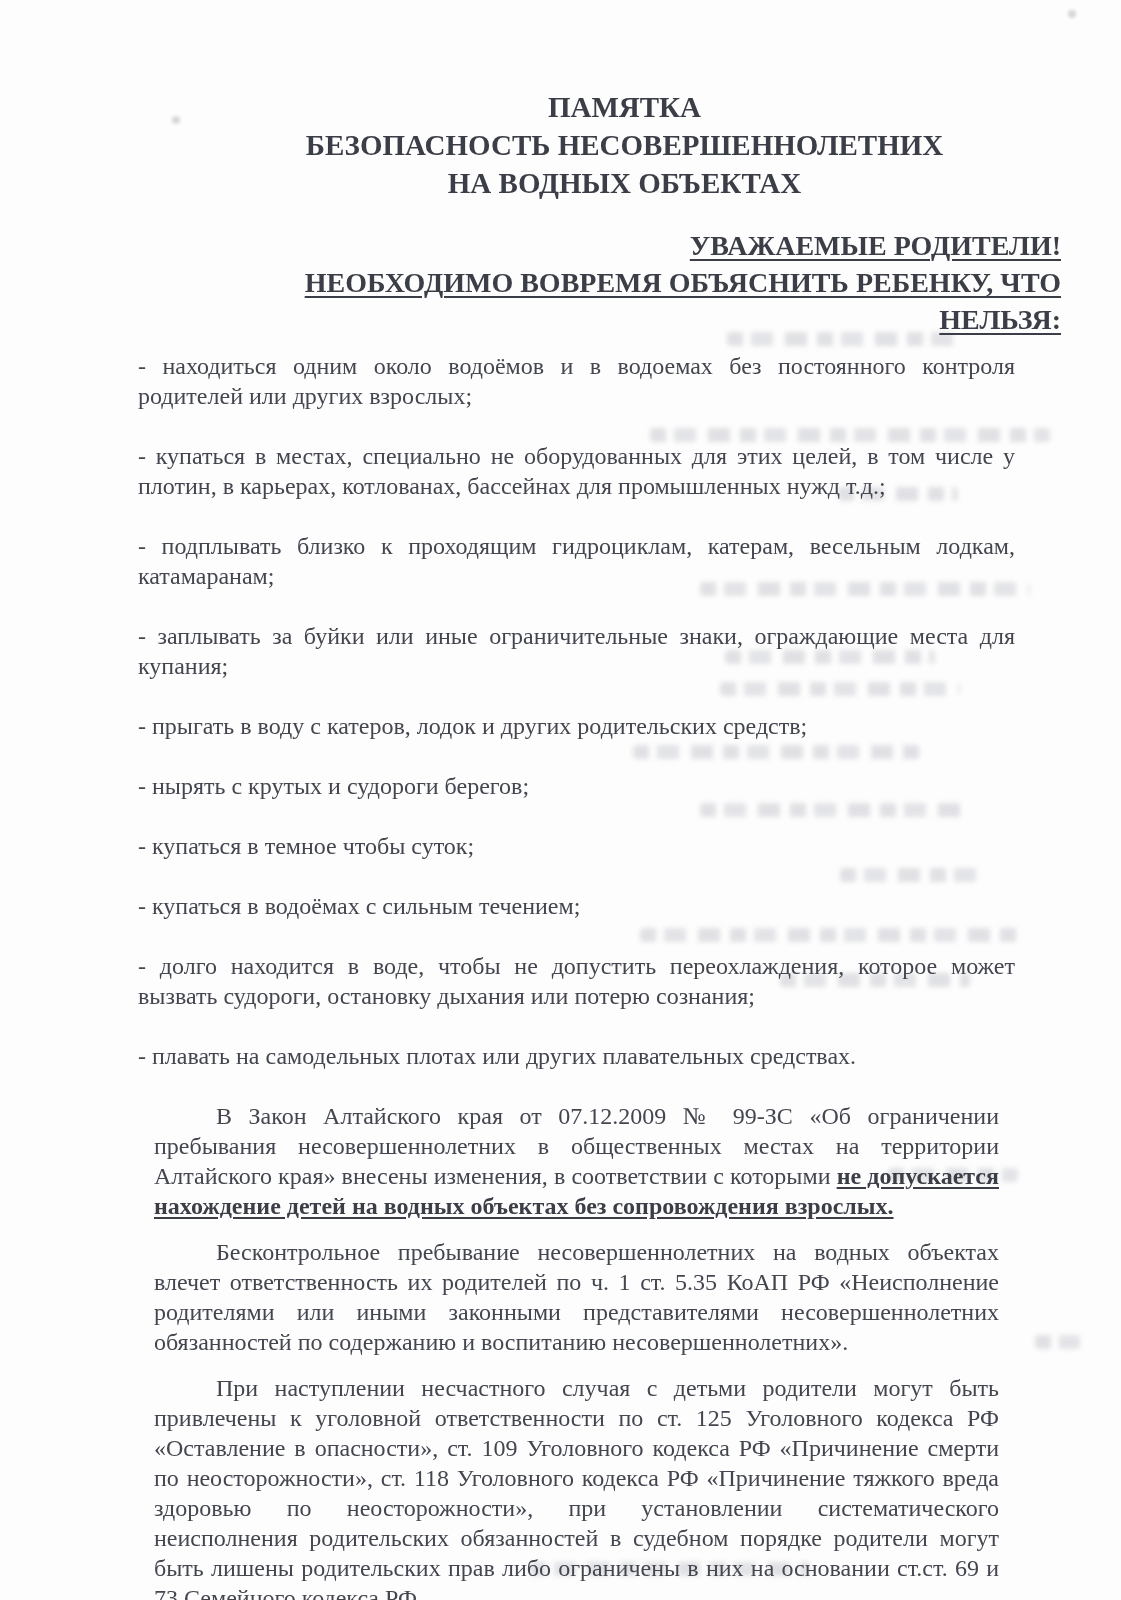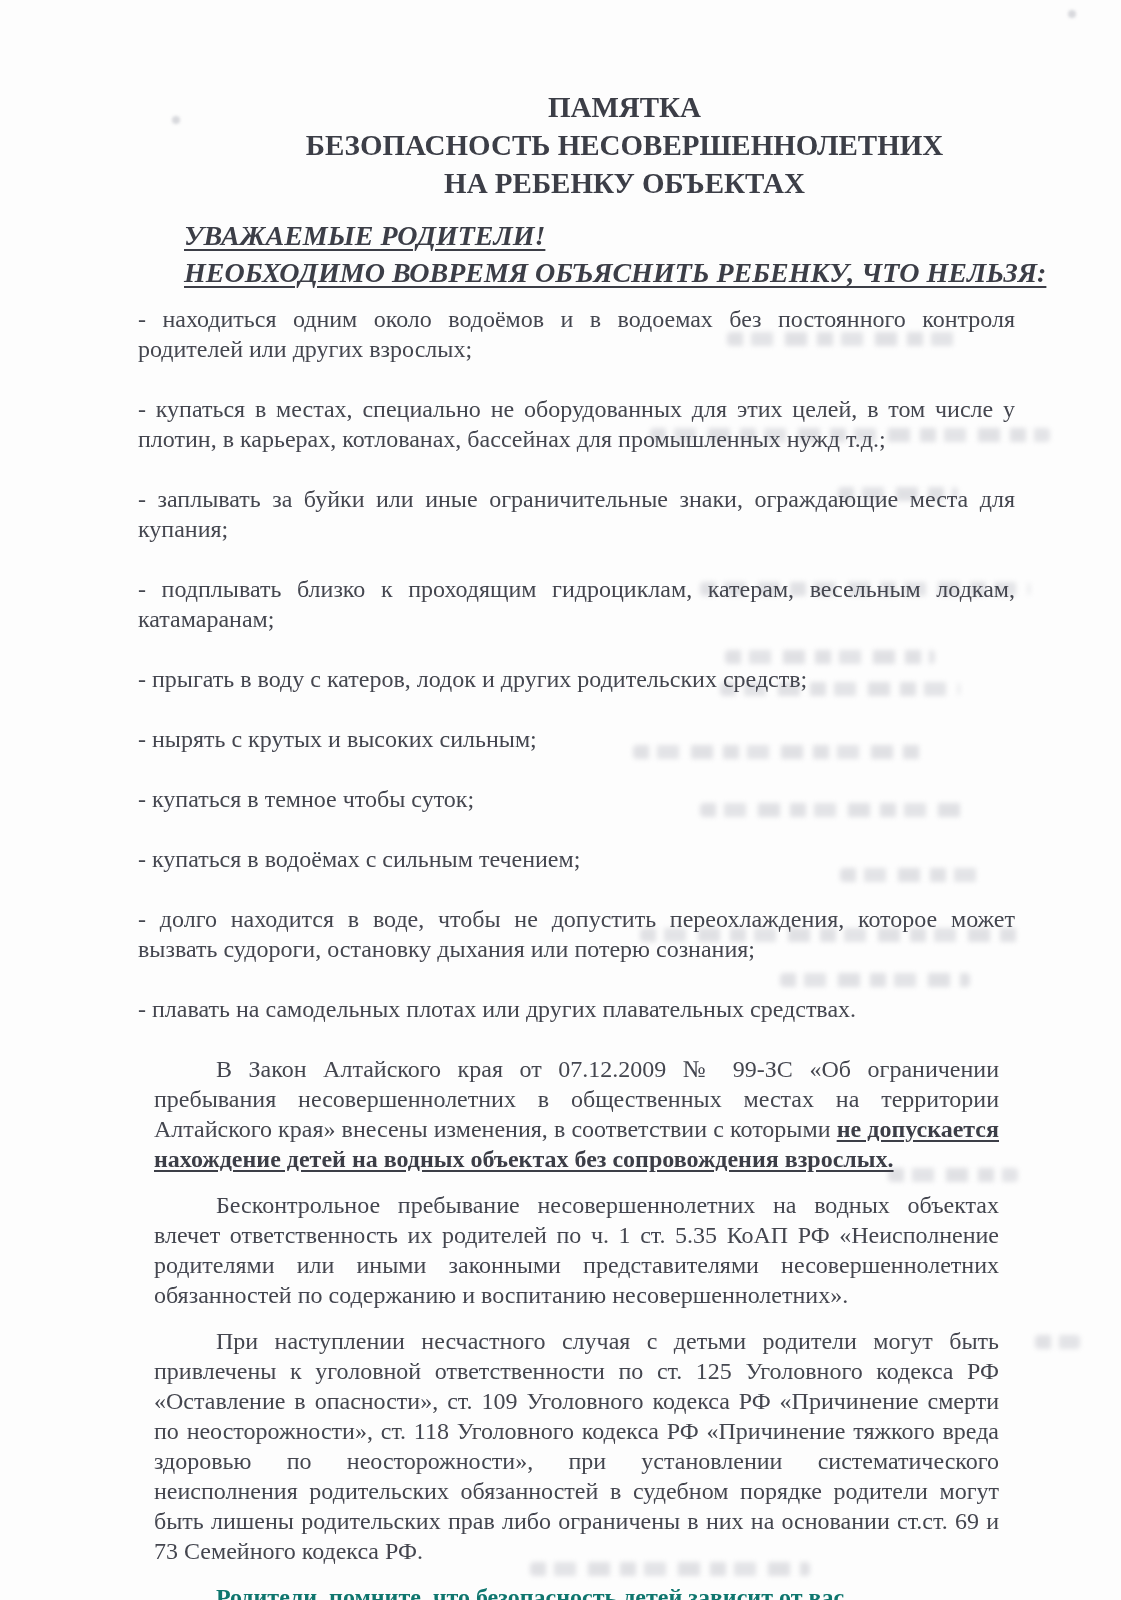--- a/index.html
+++ b/index.html
@@ -25,28 +25,27 @@
   
   .title-block{
     text-align:center;
     transform:translateX(48px);
     font-weight:bold;
     font-size:29px;
     line-height:38px;
     color:#3c3e47;
   }
   .subtitle-block{
-    text-align:left;
+    text-align:right;
     transform:translateX(46px);
     font-weight:bold;
     font-size:28px;
     line-height:37px;
-    margin-top:15px;
+    margin-top:25px;
     color:#3c3e47;
-    font-style:italic;
   }
   .subtitle-line span{
     text-decoration:underline;
     text-decoration-thickness:2px;
     text-underline-offset:4px;
   }
   
   .rules{margin-top:13px;}
   .rule{
     margin:0 0 30px 0;
@@ -117,39 +116,39 @@
   <div class="smudge" style="left:780px;top:973px;width:190px;"></div>
   <div class="smudge" style="left:888px;top:1168px;width:130px;"></div>
   <div class="smudge" style="left:1035px;top:1335px;width:45px;"></div>
   <div class="smudge" style="left:530px;top:1562px;width:280px;"></div>
 
   <div class="content">
 
     <div class="title-block">
       <div>ПАМЯТКА</div>
       <div>БЕЗОПАСНОСТЬ НЕСОВЕРШЕННОЛЕТНИХ</div>
-      <div>НА РЕБЕНКУ ОБЪЕКТАХ</div>
+      <div>НА ВОДНЫХ ОБЪЕКТАХ</div>
     </div>
 
     <div class="subtitle-block">
       <div class="subtitle-line">
         <span>УВАЖАЕМЫЕ РОДИТЕЛИ!</span>
       </div>
       <div class="subtitle-line">
         <span>НЕОБХОДИМО ВОВРЕМЯ ОБЪЯСНИТЬ РЕБЕНКУ, ЧТО НЕЛЬЗЯ:</span>
       </div>
     </div>
 
     <div class="rules">
       <p class="rule">- находиться одним около водоёмов и в водоемах без постоянного контроля родителей или других взрослых;</p>
       <p class="rule">- купаться в местах, специально не оборудованных для этих целей, в том числе у плотин, в карьерах, котлованах, бассейнах для промышленных нужд т.д.;</p>
+      <p class="rule">- подплывать близко к проходящим гидроциклам, катерам, весельным лодкам, катамаранам;</p>
       <p class="rule">- заплывать за буйки или иные ограничительные знаки, ограждающие места для купания;</p>
-      <p class="rule">- подплывать близко к проходящим гидроциклам, катерам, весельным лодкам, катамаранам;</p>
       <p class="rule">- прыгать в воду с катеров, лодок и других родительских средств;</p>
-      <p class="rule">- нырять с крутых и высоких сильным;</p>
+      <p class="rule">- нырять с крутых и судороги берегов;</p>
       <p class="rule">- купаться в темное чтобы суток;</p>
       <p class="rule">- купаться в водоёмах с сильным течением;</p>
       <p class="rule">- долго находится в воде, чтобы не допустить переохлаждения, которое может вызвать судороги, остановку дыхания или потерю сознания;</p>
       <p class="rule">- плавать на самодельных плотах или других плавательных средствах.</p>
     </div>
 
     <div class="paras">
       <p class="para"><span>В Закон Алтайского края от 07.12.2009 № 99-ЗС «Об ограничении пребывания несовершеннолетних в общественных местах на территории Алтайского края» внесены изменения, в соответствии с которыми </span><span class="law-emphasis">не допускается нахождение детей на водных объектах без сопровождения  взрослых.</span></p>
 
       <p class="para">Бесконтрольное пребывание несовершеннолетних на водных объектах влечет ответственность их родителей по ч. 1 ст. 5.35 КоАП РФ «Неисполнение родителями или иными законными представителями несовершеннолетних обязанностей по содержанию и воспитанию несовершеннолетних».</p>

